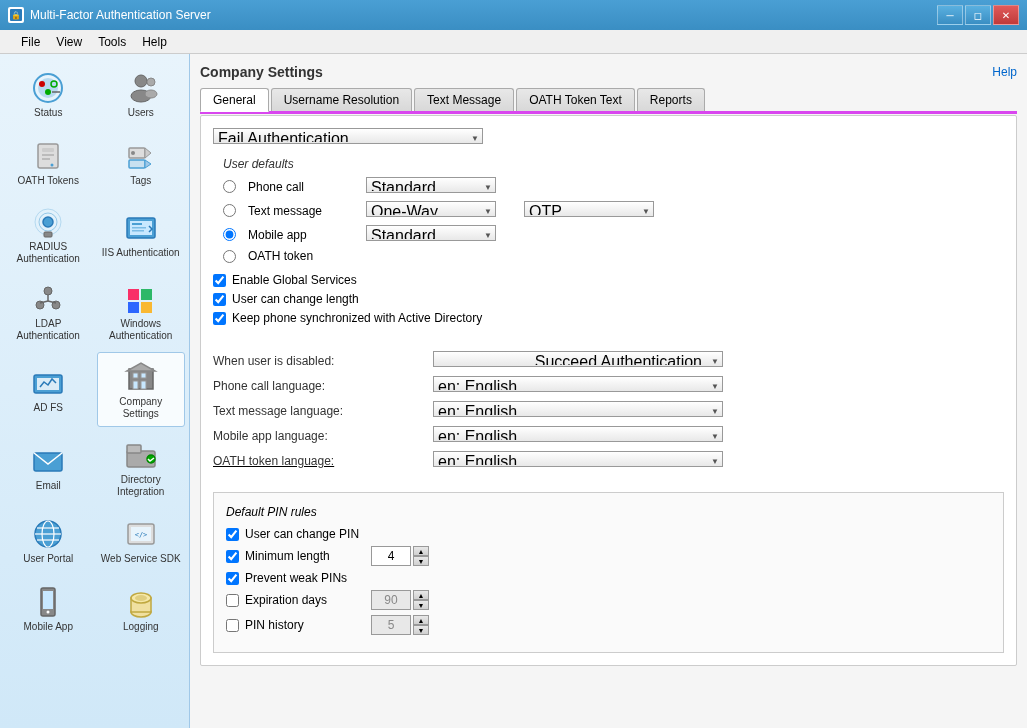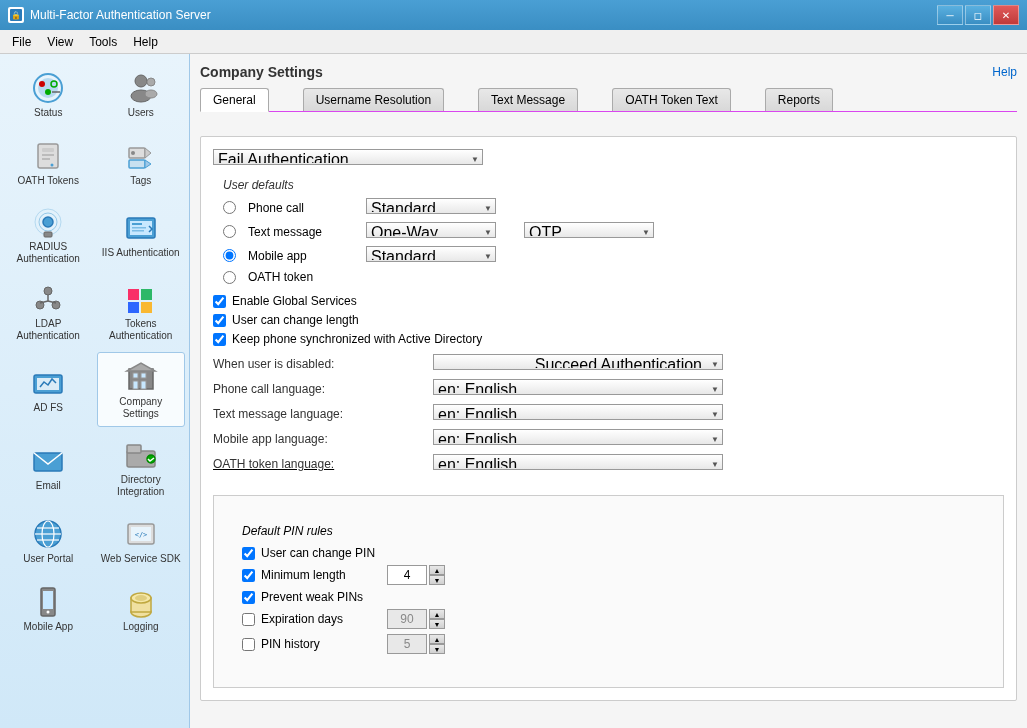--- a/index.html
+++ b/index.html
@@ -22,21 +22,21 @@
       background: linear-gradient(to bottom, #5ab0e0, #3a8ec3);
       color: white; font-size: 10px; cursor: pointer; display: flex; align-items: center; justify-content: center;
     }
     .title-btn.close { background: linear-gradient(to bottom, #e05a5a, #c03a3a); }
 
     .menu-bar {
       background: #f0f0f0;
       height: 24px;
       display: flex;
       align-items: center;
-      padding: 0 4px;
+      padding: 0 13px;
       border-bottom: 1px solid #ccc;
     }
     .menu-item { padding: 3px 8px; cursor: pointer; font-size: 12px; }
 
     .main-container { display: flex; height: calc(728px - 30px - 24px); }
 
     .sidebar {
       width: 190px;
       background: linear-gradient(to bottom, #e8f4fc, #d0e8f8);
       border-right: 1px solid #a0c8e8;
@@ -77,23 +77,22 @@
       display: flex;
       justify-content: space-between;
       align-items: center;
       margin-bottom: 8px;
     }
     .section-title { font-size: 14px; font-weight: bold; color: #333; }
     .help-link { color: #0066cc; font-size: 12px; cursor: pointer; text-decoration: none; }
 
     .tab-bar {
       display: flex;
-      border-bottom: 1px solid #d946ef;
-      margin-bottom: 24px;
-      gap: 32px;
+      border-bottom: 3px solid #d946ef;
+      margin-bottom: 1px;
     }
     .tab {
       padding: 4px 12px;
       border: 1px solid #aaa;
       border-bottom: none;
       background: linear-gradient(to bottom, #e8e8e8, #d8d8d8);
       cursor: pointer;
       font-size: 12px;
       margin-right: 2px;
       border-radius: 3px 3px 0 0;
@@ -327,21 +326,21 @@
 
       <div class="sidebar-item">
         <div class="sidebar-icon">
           <svg width="36" height="36" viewBox="0 0 36 36">
             <rect x="5" y="8" width="11" height="11" fill="#f04" opacity="0.8"></rect>
             <rect x="18" y="8" width="11" height="11" fill="#0a4" opacity="0.8"></rect>
             <rect x="5" y="21" width="11" height="11" fill="#04f" opacity="0.8"></rect>
             <rect x="18" y="21" width="11" height="11" fill="#fa0" opacity="0.8"></rect>
           </svg>
         </div>
-        <span class="sidebar-label">Tokens Authentication</span>
+        <span class="sidebar-label">Windows Authentication</span>
       </div>
 
       <div class="sidebar-item">
         <div class="sidebar-icon">
           <svg width="36" height="36" viewBox="0 0 36 36">
             <rect x="4" y="10" width="28" height="18" rx="2" fill="#4a9fd4" stroke="#2a7ab8" stroke-width="1.5"></rect>
             <rect x="7" y="13" width="22" height="12" fill="#fff" opacity="0.8"></rect>
             <path d="M10 22 l4 -5 4 3 4 -6 4 4" fill="none" stroke="#2a7ab8" stroke-width="1.5"></path>
           </svg>
         </div>
@@ -510,21 +509,21 @@
       </div>
 
       <div class="checkbox-row">
         <input type="checkbox" checked="" style="">
         <span>Enable Global Services</span>
       </div>
       <div class="checkbox-row">
         <input type="checkbox" checked="" style="">
         <span>User can change length</span>
       </div>
-      <div class="checkbox-row" style="margin-bottom: 8px;">
+      <div class="checkbox-row" style="margin-bottom: 26px;">
         <input type="checkbox" checked="" style="">
         <span>Keep phone synchronized with Active Directory</span>
       </div>
 
       <div class="form-row" style="margin-bottom: 6px;">
         <span class="form-label" style="width: 220px;">When user is disabled:</span>
         <div class="select-wrapper">
           <select style="width: 290px; text-align: right;">
             <option>Succeed Authentication</option>
             <option>Fail Authentication</option>
@@ -569,21 +568,21 @@
         <span class="form-label" style="width: 220px;">OATH token language:</span>
         <div class="select-wrapper">
           <select style="width: 290px;">
             <option>en: English</option>
             <option>fr: French</option>
             <option>de: German</option>
           </select>
         </div>
       </div>
 
-      <div style="border: 1px solid #ccc; padding: 28px; background: #fafafa;">
+      <div style="border: 1px solid #ccc; padding: 12px; background: #fafafa;">
         <div class="pin-rules-title">Default PIN rules</div>
 
         <div class="checkbox-row">
           <input type="checkbox" checked="" style="">
           <span>User can change PIN</span>
         </div>
 
         <div class="checkbox-row">
           <input type="checkbox" checked="" style="">
           <span style="width: 120px;">Minimum length</span>

